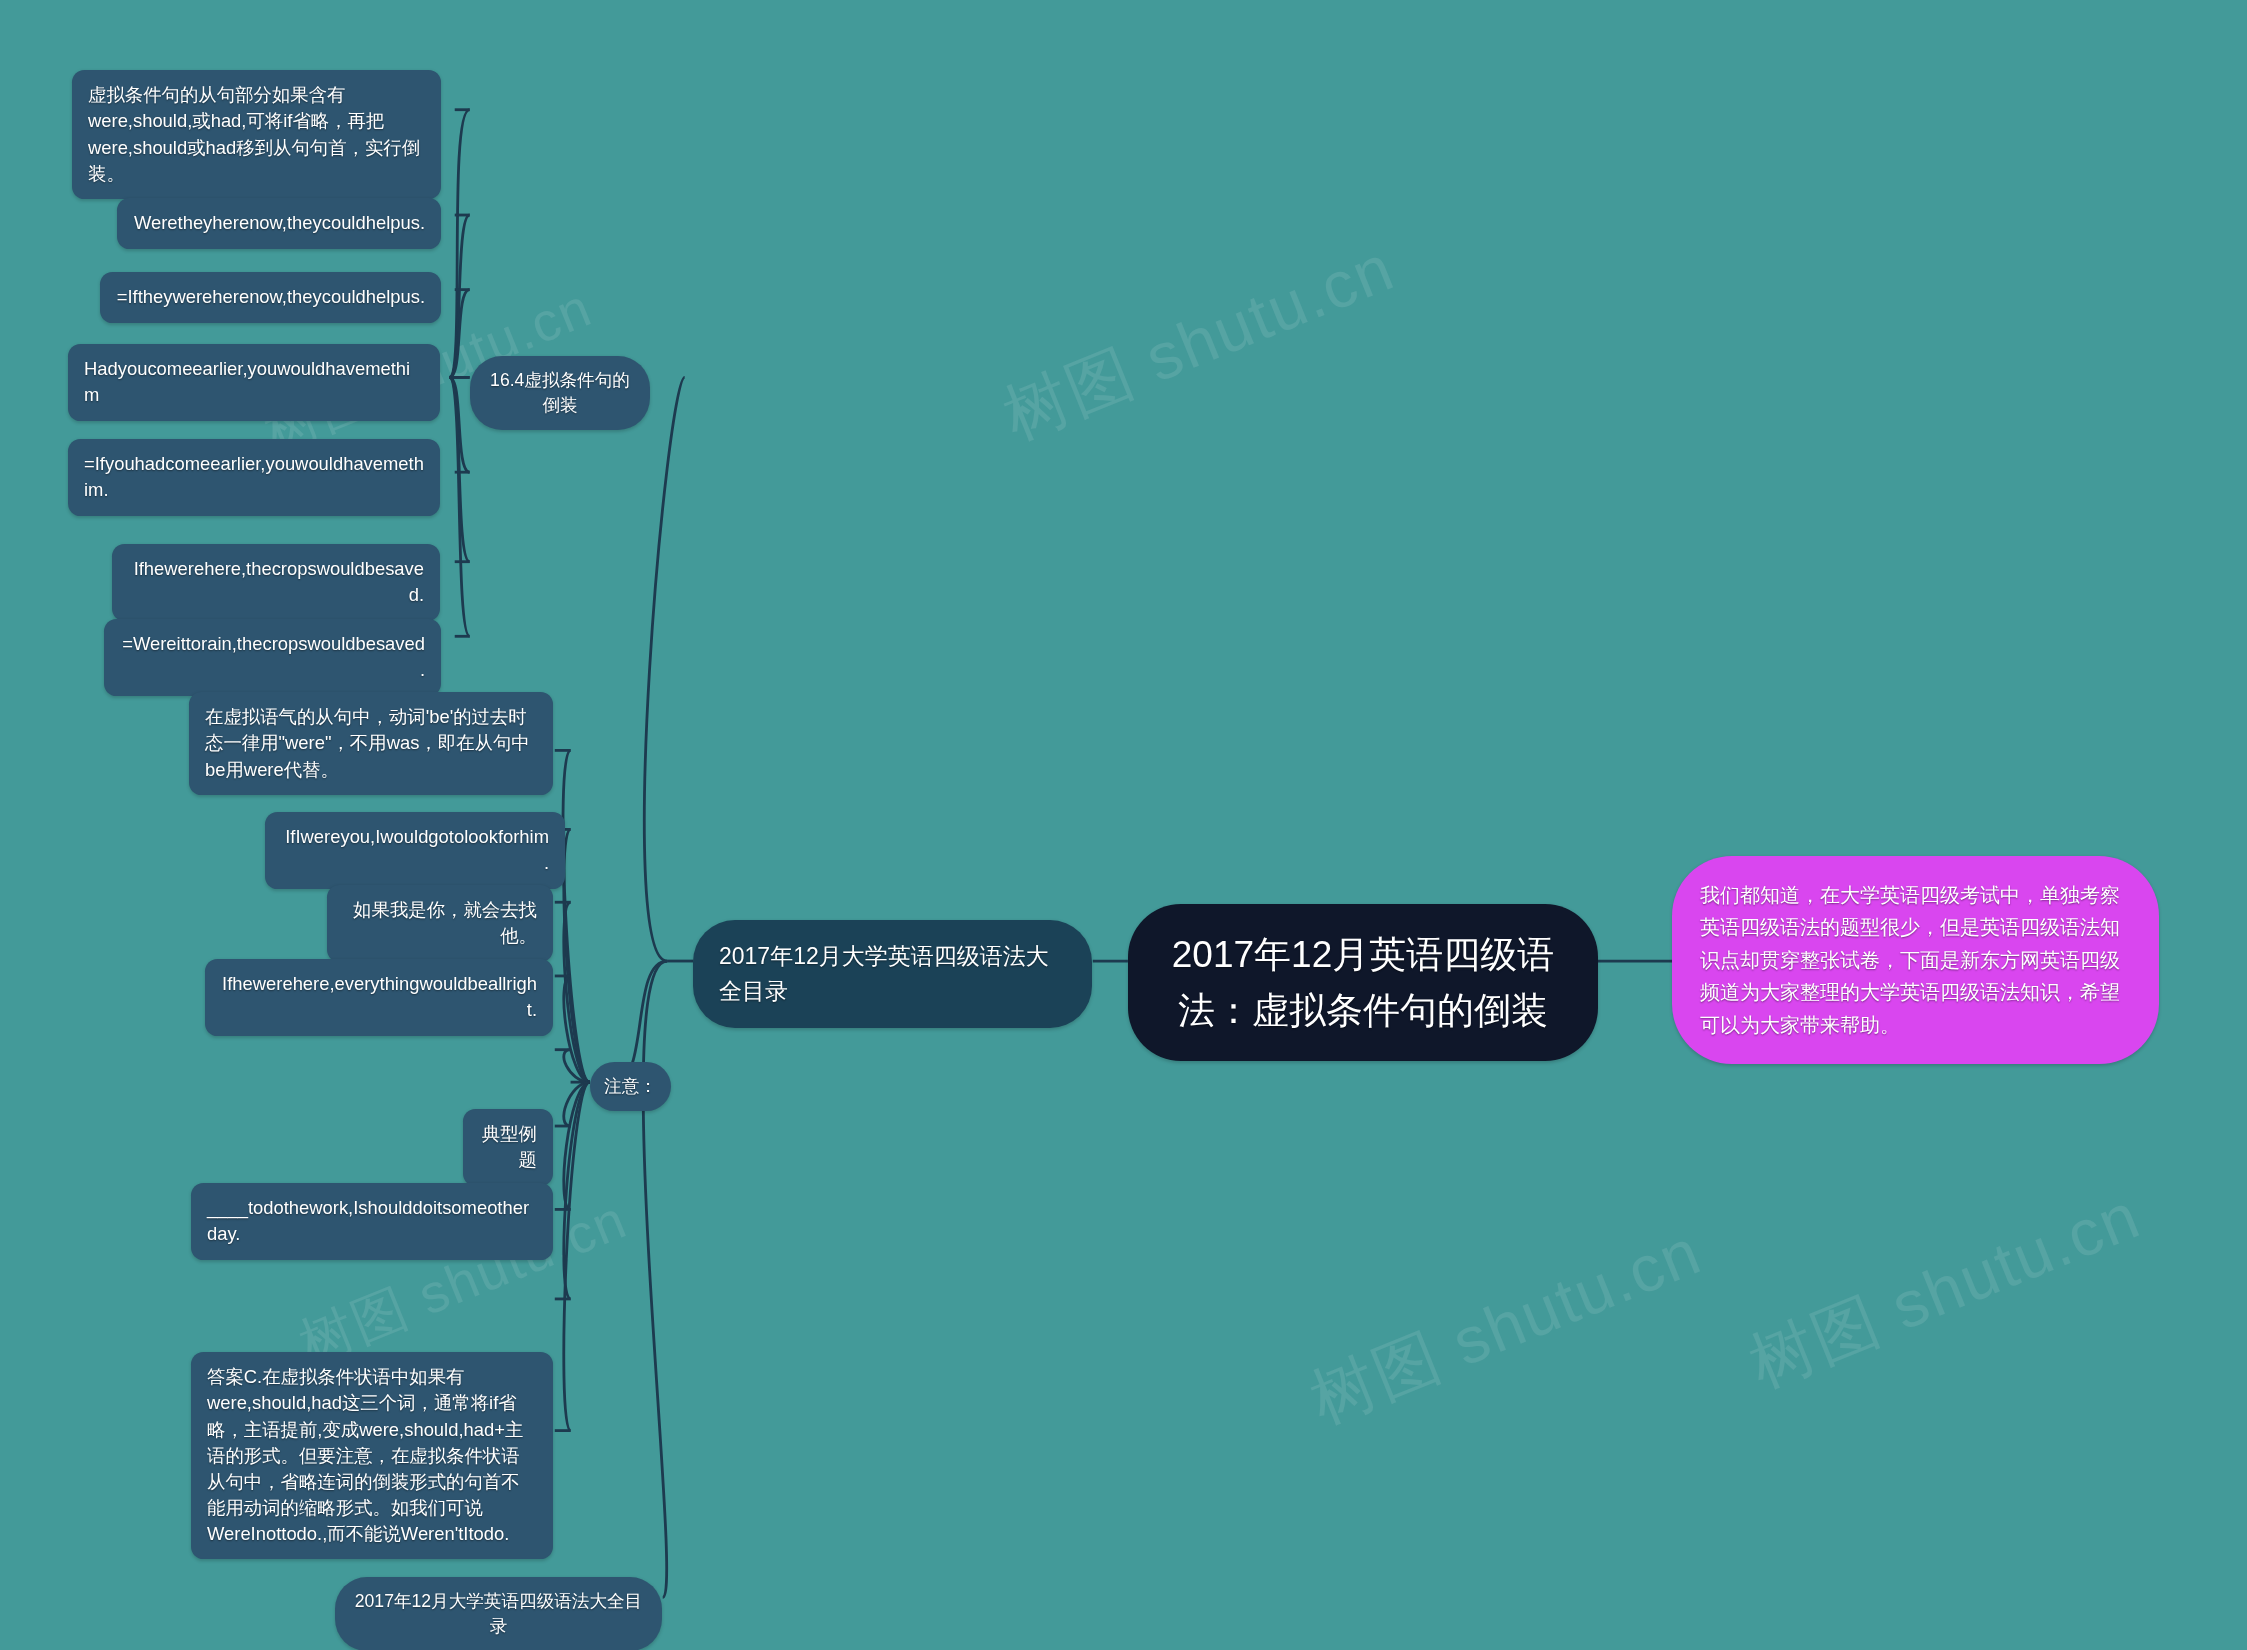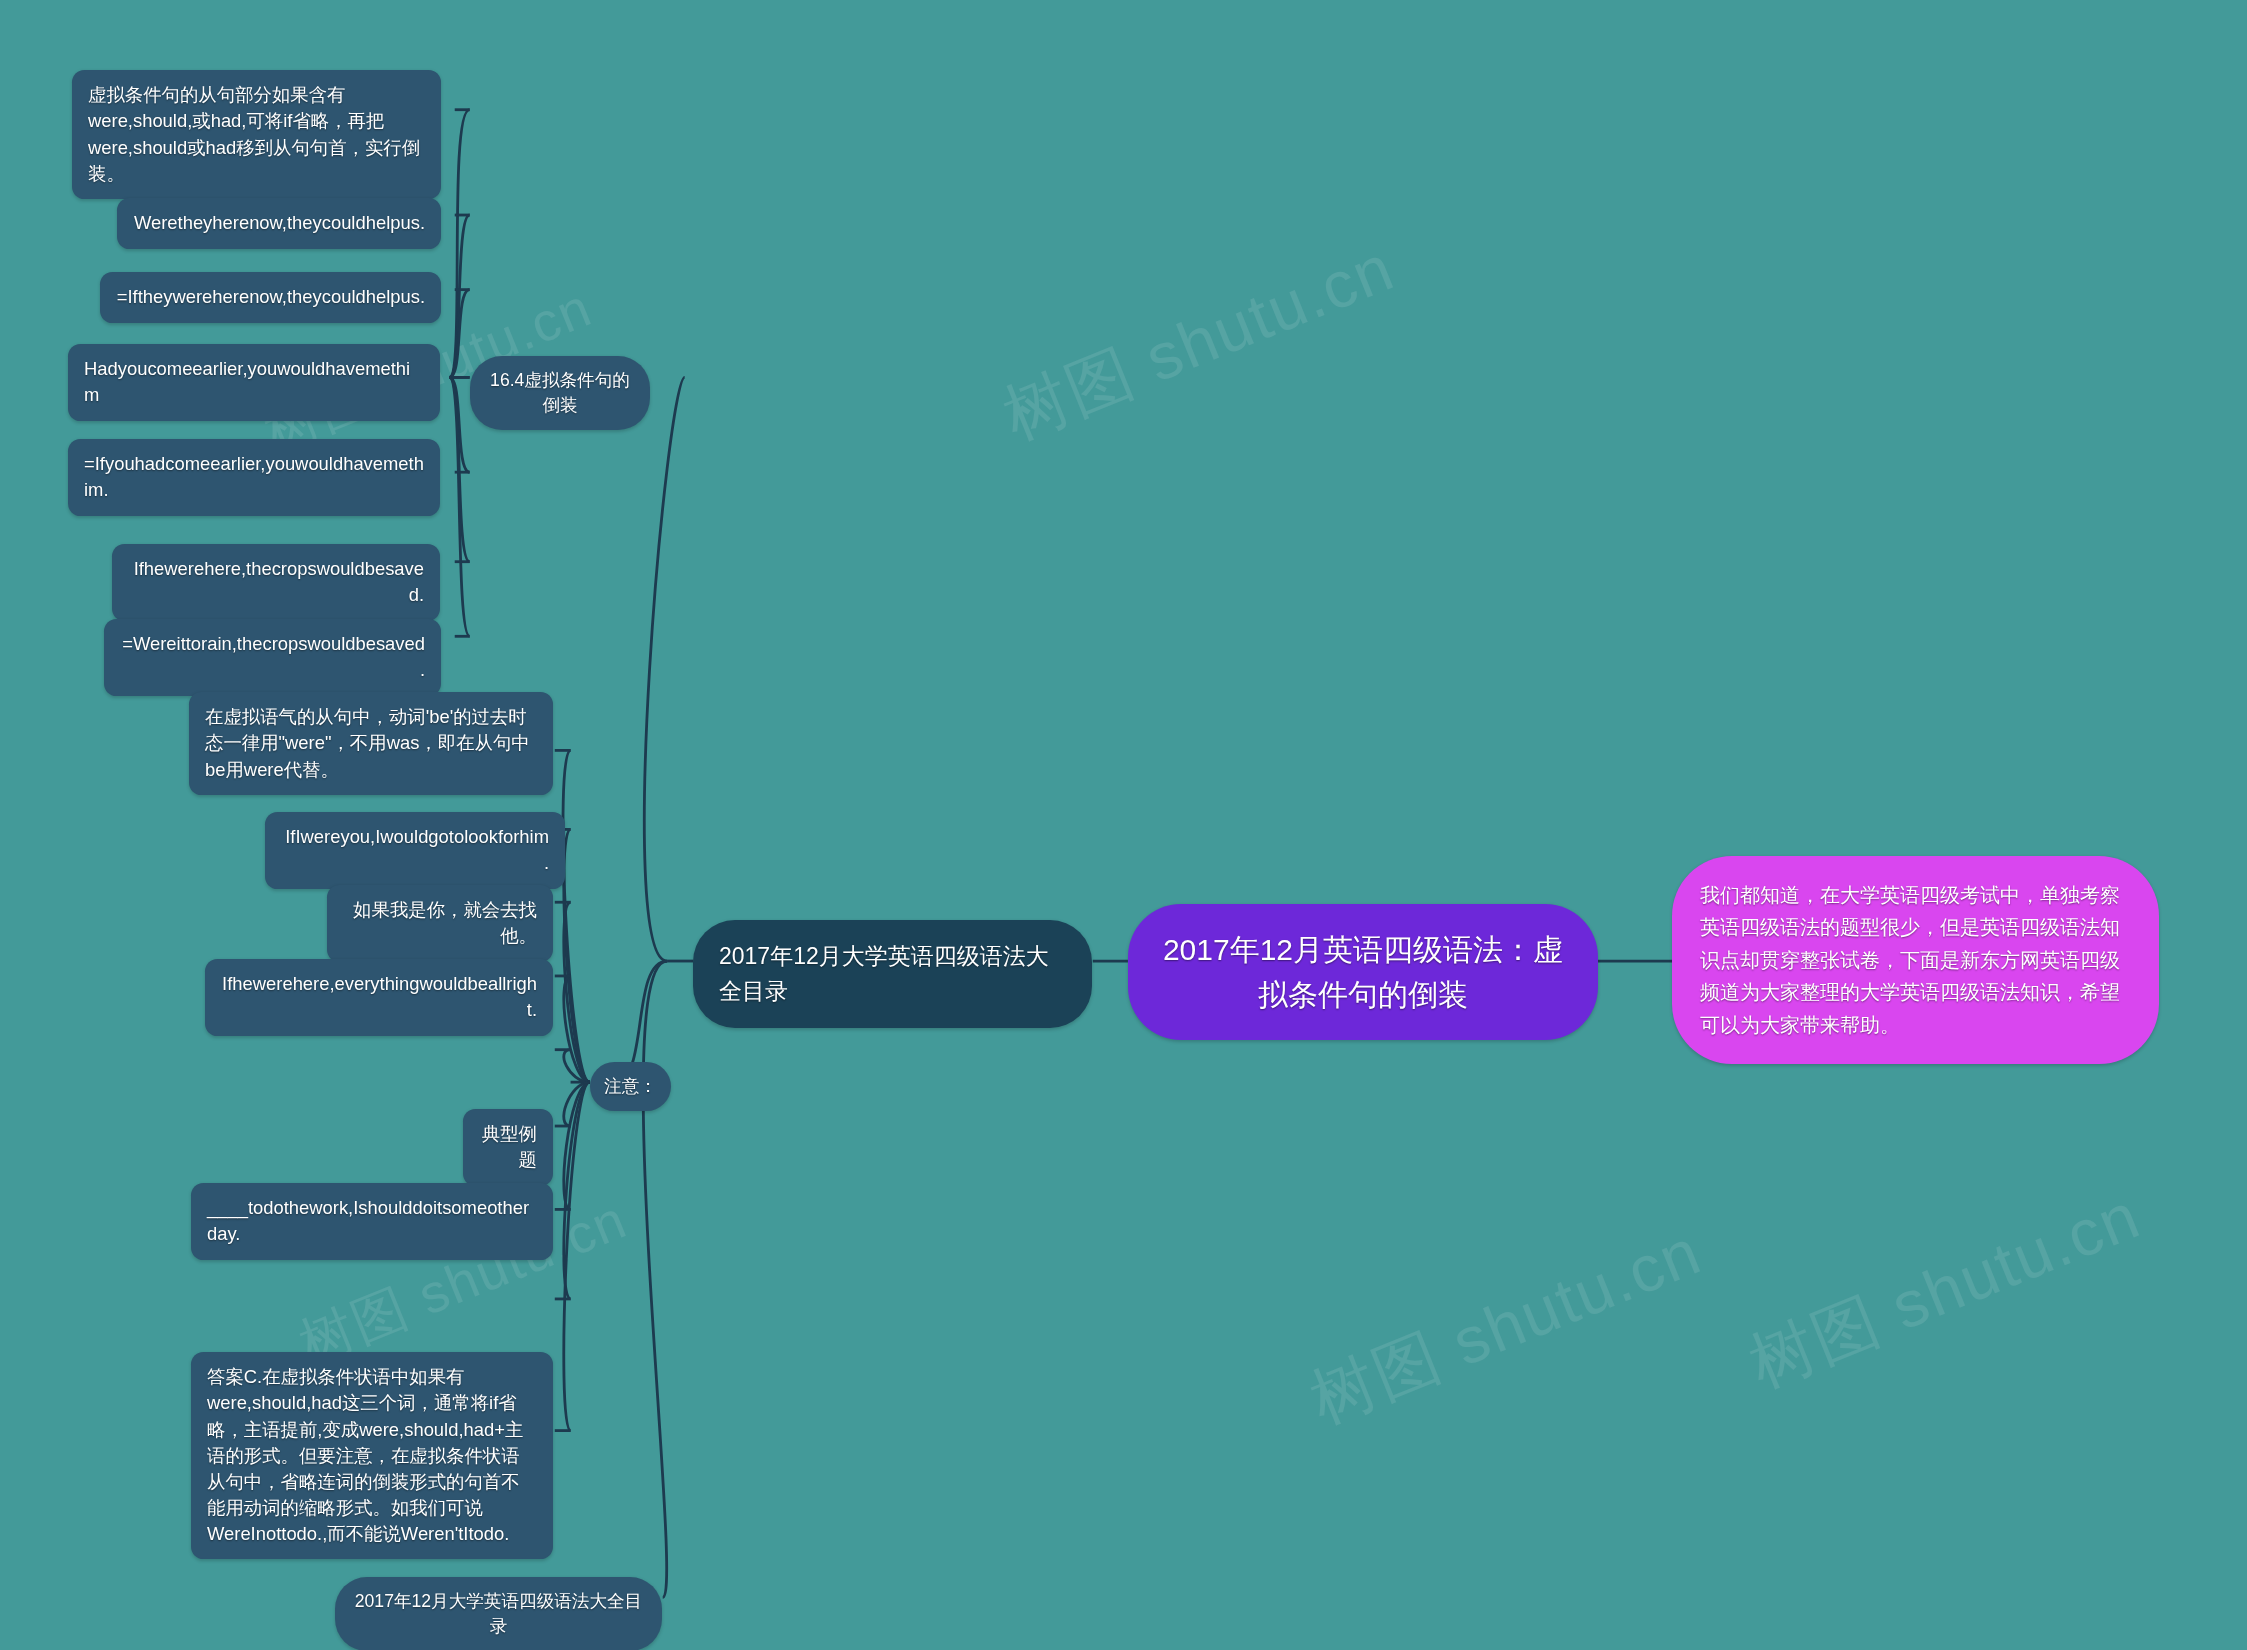--- a/index.html
+++ b/index.html
@@ -40,23 +40,23 @@
     color: #ffffff;
     border-radius: 12.3px;
     padding: 12.3px 16px;
     line-height: 1.42;
     font-size: 18.4px;
     text-shadow: 0 0.9px 1.8px rgba(0,0,0,0.45);
     box-shadow: 0 1.8px 3.5px rgba(0,0,0,0.18);
     word-break: break-word;
   }
   .node.center {
-    background: #6d28d9;
+    background: #0f172a;
     border-radius: 53px;
-    font-size: 30px;
+    font-size: 37px;
     padding: 23px 33px;
     text-align: center;
     line-height: 1.5;
   }
   .node.trunk {
     background: #1b4257;
     border-radius: 42px;
     font-size: 23px;
     padding: 19.3px 26px;
     line-height: 1.5;

